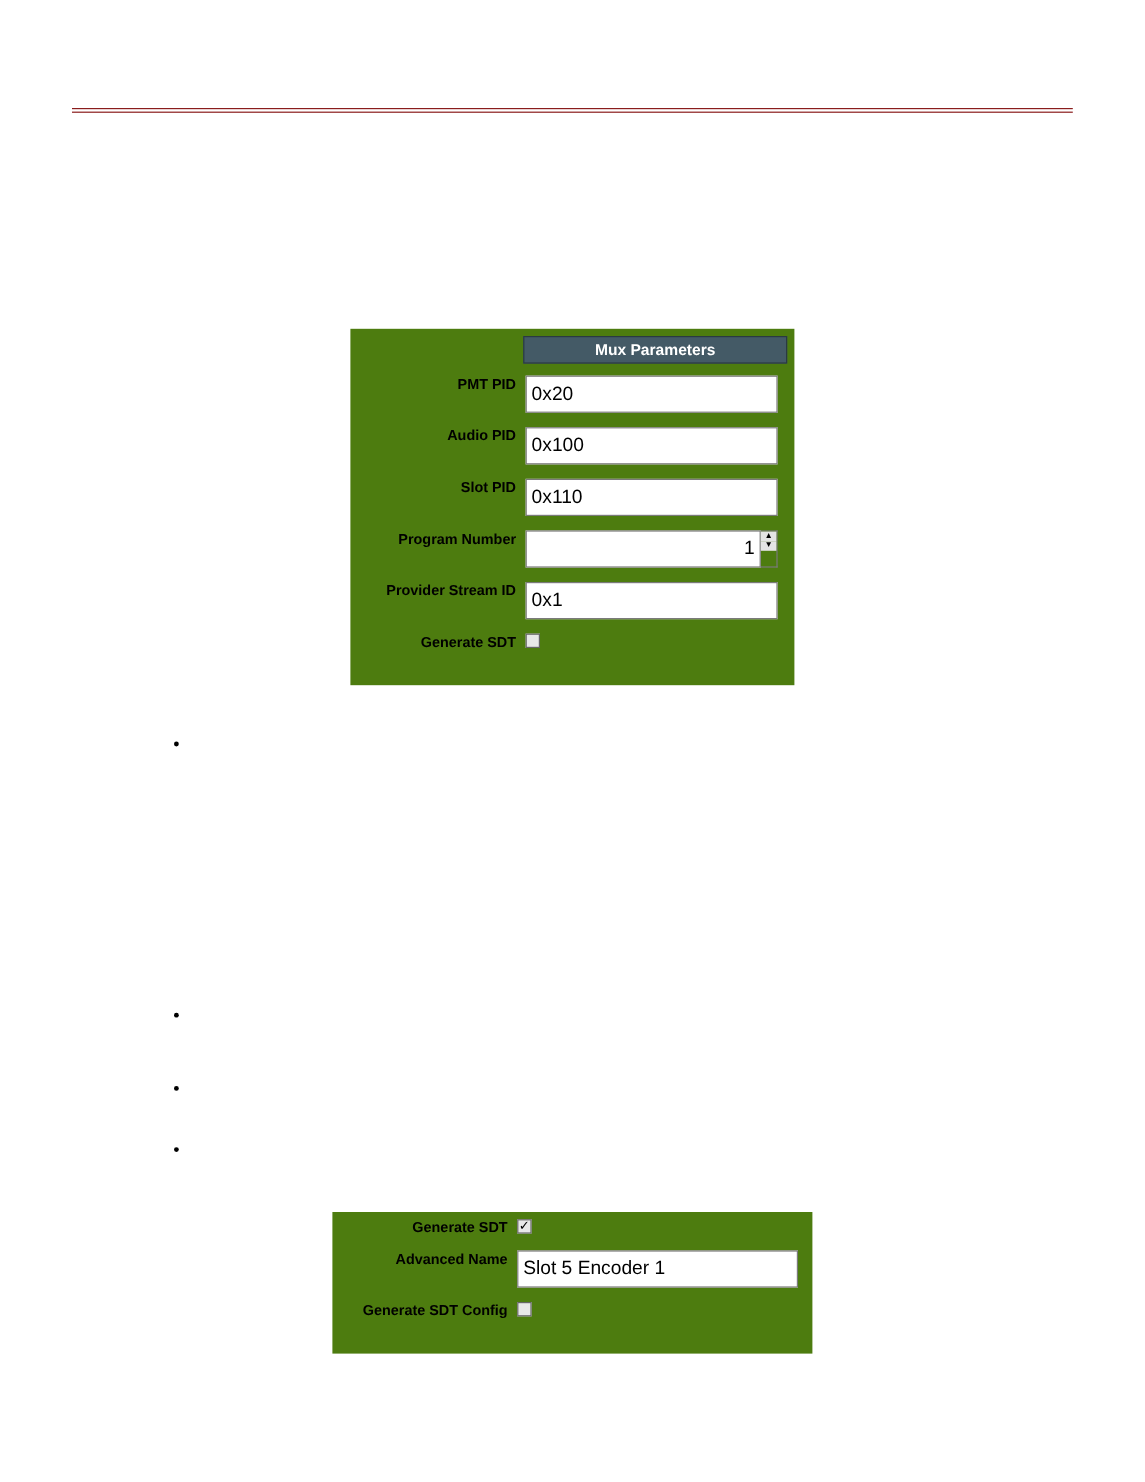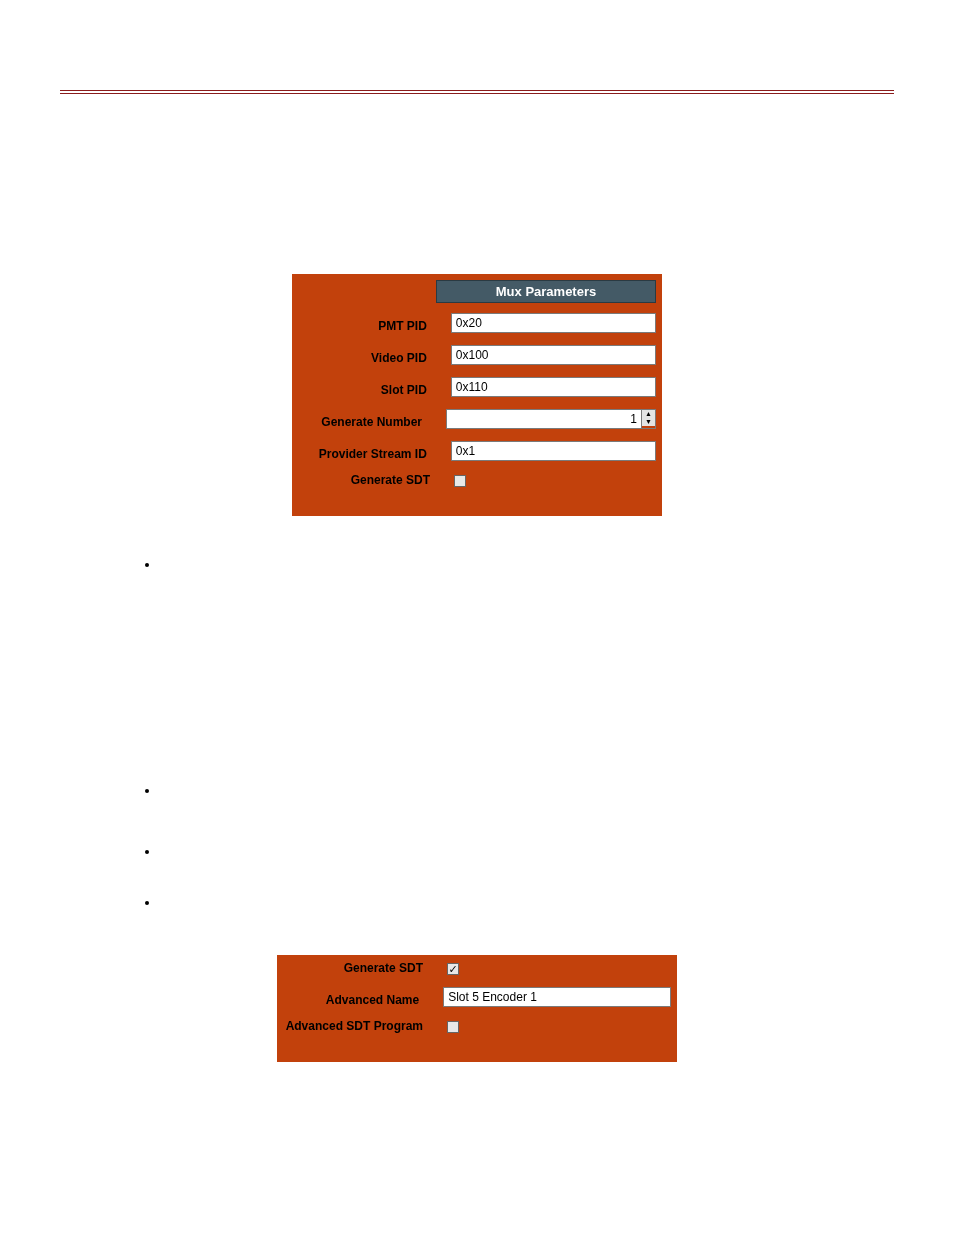--- a/index.html
+++ b/index.html
@@ -11,55 +11,54 @@
   }
   .page {
     padding: 50px 60px;
   }
   .divider {
     border: 0;
     border-top: 4px double #8a1c1c;
     margin: 40px 0 180px 0;
   }
   .form-panel {
-    background: #c2410c;
+    background: #4d7c0f;
     width: 370px;
     margin: 0 auto 20px auto;
     padding: 6px 6px 17px 6px;
     box-sizing: border-box;
   }
   .form-header {
     background: #445a66;
     color: #ffffff;
     font-weight: bold;
     font-size: 13px;
     text-align: center;
     padding: 3px 0;
     border: 1px solid #2a3a42;
     margin-left: 138px;
     margin-bottom: 10px;
   }
   .form-row {
     display: flex;
-    align-items: flex-end;
+    align-items: flex-start;
     margin-bottom: 12px;
-    gap: 16px;
   }
   .form-row .lbl {
     width: 132px;
     text-align: right;
     font-size: 12px;
     font-weight: bold;
     color: #000;
     padding-right: 8px;
   }
   .form-row input[type="text"] {
     width: 210px;
-    height: 20px;
-    font-size: 12px;
+    height: 31px;
+    font-size: 16px;
     padding: 1px 4px;
     border: 1px solid #7a7a7a;
     background: #ffffff;
     box-sizing: border-box;
   }
   .spinner-wrap {
     display: flex;
     width: 210px;
   }
   .spinner-wrap input[type="text"] {
@@ -131,31 +130,31 @@
   <div class="form-panel">
     <div class="form-header">Mux Parameters</div>
 
     <div class="form-row">
       <div class="lbl">PMT PID</div>
       <input type="text" value="0x20" style="">
     </div>
 
 
     <div class="form-row">
-      <div class="lbl">Video PID</div>
+      <div class="lbl">Audio PID</div>
       <input type="text" value="0x100" style="">
     </div>
 
     <div class="form-row">
       <div class="lbl">Slot PID</div>
       <input type="text" value="0x110" style="">
     </div>
 
     <div class="form-row">
-      <div class="lbl">Generate Number</div>
+      <div class="lbl">Program Number</div>
       <div class="spinner-wrap">
         <input type="text" value="1" style="">
         <div class="spinner-btns">
           <span>▲</span>
           <span>▼</span>
         </div>
       </div>
     </div>
 
     <div class="form-row">
@@ -182,17 +181,17 @@
       <span class="checkbox">✓</span>
     </div>
 
     <div class="form-row">
       <div class="lbl">Advanced Name</div>
       <input type="text" value="Slot 5 Encoder 1" style="">
     </div>
 
 
     <div class="form-row">
-      <div class="lbl">Advanced SDT Program</div>
+      <div class="lbl">Generate SDT Config</div>
       <span class="checkbox"></span>
     </div>
   </div>
 </div>
 
 </body></html>

